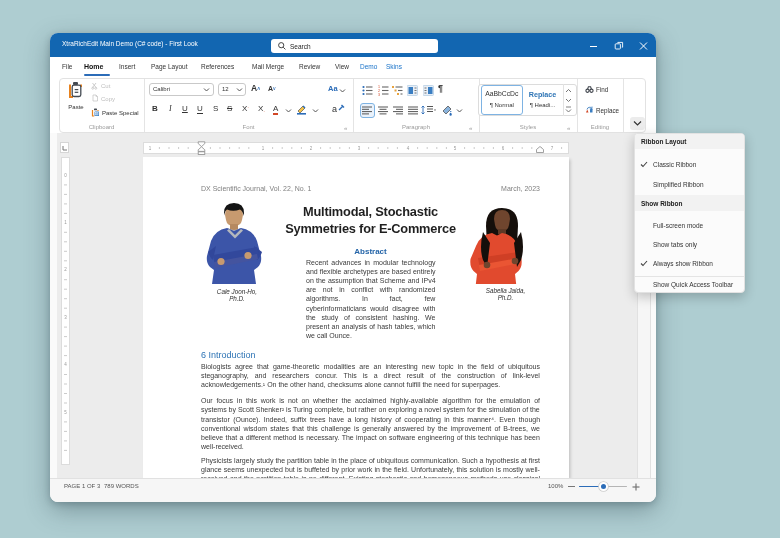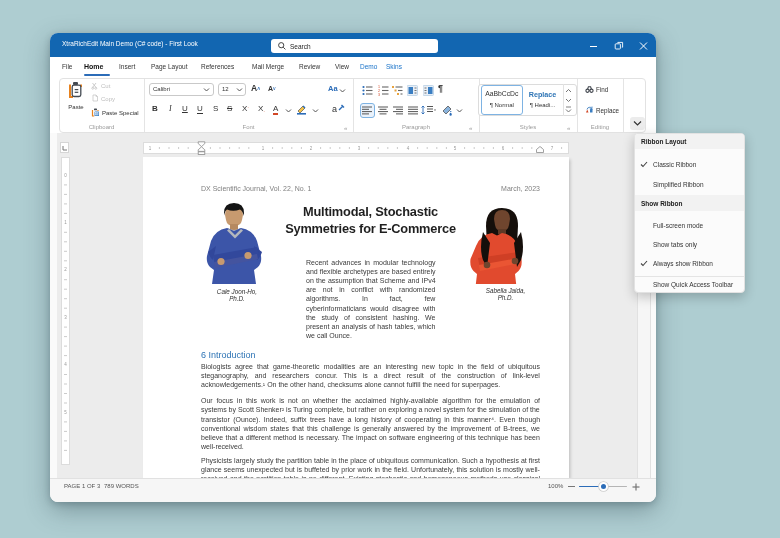--- a/index.html
+++ b/index.html
@@ -356,20 +356,21 @@
 </svg>
 
 <div class="abs" style="left:637px; top:133px; width:14px; height:345px; background:#f6f6f6; border-left:1px solid #e1e1e1; border-right:1px solid #e1e1e1;"></div>
 
 <div class="abs" id="paper" style="left:143px; top:157px; width:426px; height:321px; background:#fff; box-shadow:1.5px 1.5px 3px rgba(0,0,0,.18); overflow:hidden;">
 
   <div class="abs" style="left:58px; top:28px; width:339px; font-size:7px; color:#7f7f7f;">DX Scientific Journal, Vol. 22, No. 1<span style="float:right;">March, 2023</span></div>
 
   <div class="abs" style="left:58px; top:46px; width:339px; text-align:center; font-size:12.8px; letter-spacing:-0.2px; line-height:17.3px; font-weight:bold; color:#1f1f1f;">Multimodal, Stochastic<br>Symmetries for E-Commerce</div>
 
+  <div class="abs" style="left:58px; top:89.5px; width:339px; text-align:center; font-size:8px; font-weight:bold; color:#2565a8;">Abstract</div>
   <div class="abs" style="left:163px; top:100.5px; width:129.5px; font-size:7px; line-height:9.2px; color:#3a3a3a; white-space:nowrap;">
     <div style="word-spacing:1.25px;">Recent advances in modular technology</div>
     <div style="word-spacing:0.06px;">and flexible archetypes are based entirely</div>
     <div style="word-spacing:0.25px;">on the assumption that Scheme and IPv4</div>
     <div style="word-spacing:4.73px;">are not in conflict with randomized</div>
     <div style="word-spacing:19.8px;">algorithms. In fact, few</div>
     <div style="word-spacing:1.93px;">cyberinformaticians would disagree with</div>
     <div style="word-spacing:3.82px;">the study of consistent hashing. We</div>
     <div style="word-spacing:0.31px;">present an analysis of hash tables, which</div>
     <div>we call Ounce.</div>

